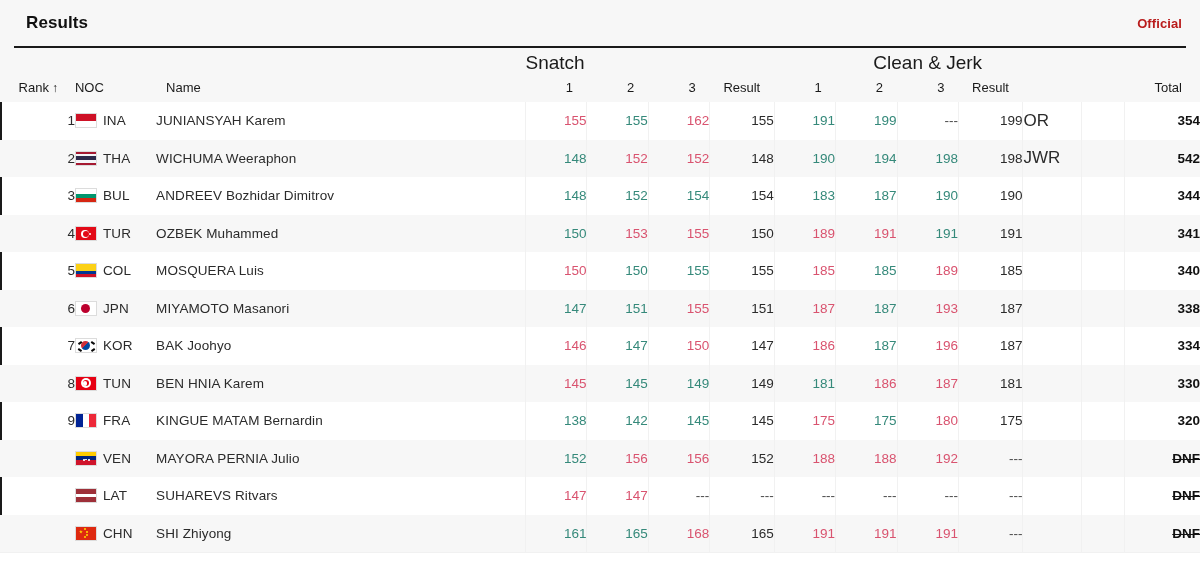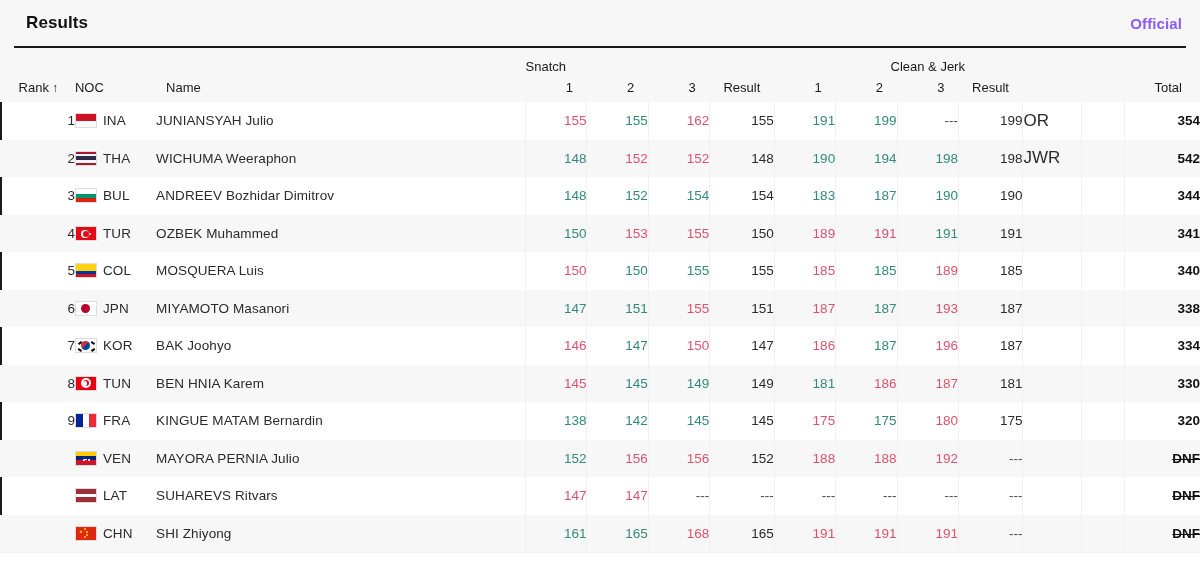--- a/index.html
+++ b/index.html
@@ -13,41 +13,41 @@
   .page { width: 1200px; height: 562px; position: relative; overflow: hidden; background:#f7f7f7; }
 
   
   .topbar {
     height: 46px;
     display: flex; align-items: center; justify-content: space-between;
     padding: 0 18px 0 26px;
     background: #f7f7f7;
   }
   .topbar .title { font-size: 17px; font-weight: bold; color: #111; letter-spacing: .1px; }
-  .topbar .status { font-size: 15px; font-weight: bold; color: #8b5cf6; letter-spacing: .1px; }
+  .topbar .status { font-size: 13px; font-weight: bold; color: #b91c1c; letter-spacing: .1px; }
 
   .rule { height: 2px; background: #1a1a1a; margin: 0 14px; }
 
   
   table.results { width: 1200px; border-collapse: collapse; table-layout: fixed; }
   table.results td, table.results th { padding: 0; }
 
   
   col.c-bar    { width: 16px;  }
   col.c-rank   { width: 56px;  }
   col.c-noc    { width: 78px;  }
   col.c-name   { width: 355px; }
   col.c-att    { width: 59px;  }
   col.c-res    { width: 62px;  }
   col.c-rec    { width: 56px;  }
   col.c-pad    { width: 42px;  }
   col.c-total  { width: 72px;  }
 
   
-  thead tr.grp th { height: 28px; font-size: 13px; font-weight: normal; color: #1a1a1a; vertical-align: bottom; padding-bottom: 2px; }
+  thead tr.grp th { height: 28px; font-size: 19px; font-weight: normal; color: #1a1a1a; vertical-align: bottom; padding-bottom: 2px; }
   thead tr.sub th { height: 26px; font-size: 13px; font-weight: normal; color: #1a1a1a; vertical-align: bottom; padding-bottom: 7px; }
   thead th.lbl-left { text-align: left; padding-left: 10px; }
   thead th.num { text-align: right; padding-right: 14px; }
   thead th.total-h { text-align: right; padding-right: 18px; font-size: 13.5px; }
   thead .grp-snatch { text-align: left; padding-left: 8px; }
   thead .grp-cj { }
   .sortarrow { font-size: 12px; padding: 0 3px; }
 
   
   tbody tr { height: 37.5px; }
@@ -213,21 +213,21 @@
           <td class="rank">1</td>
           <td class="noc">
             <div class="noc-wrap">
               <span class="flag f-ina">
                 <i class="t"></i>
                 <i class="b"></i>
               </span>
               <span class="noc-code">INA</span>
             </div>
           </td>
-          <td class="name">JUNIANSYAH Julio</td>
+          <td class="name">JUNIANSYAH Karem</td>
           <td class="att"><span class="bad">155</span></td>
           <td class="att"><span class="good">155</span></td>
           <td class="att"><span class="bad">162</span></td>
           <td class="res"><span class="">155</span></td>
           <td class="att"><span class="good">191</span></td>
           <td class="att"><span class="good">199</span></td>
           <td class="att"><span class="dash">---</span></td>
           <td class="res"><span class="">199</span></td>
           <td class="rec">OR</td>
           <td></td>

